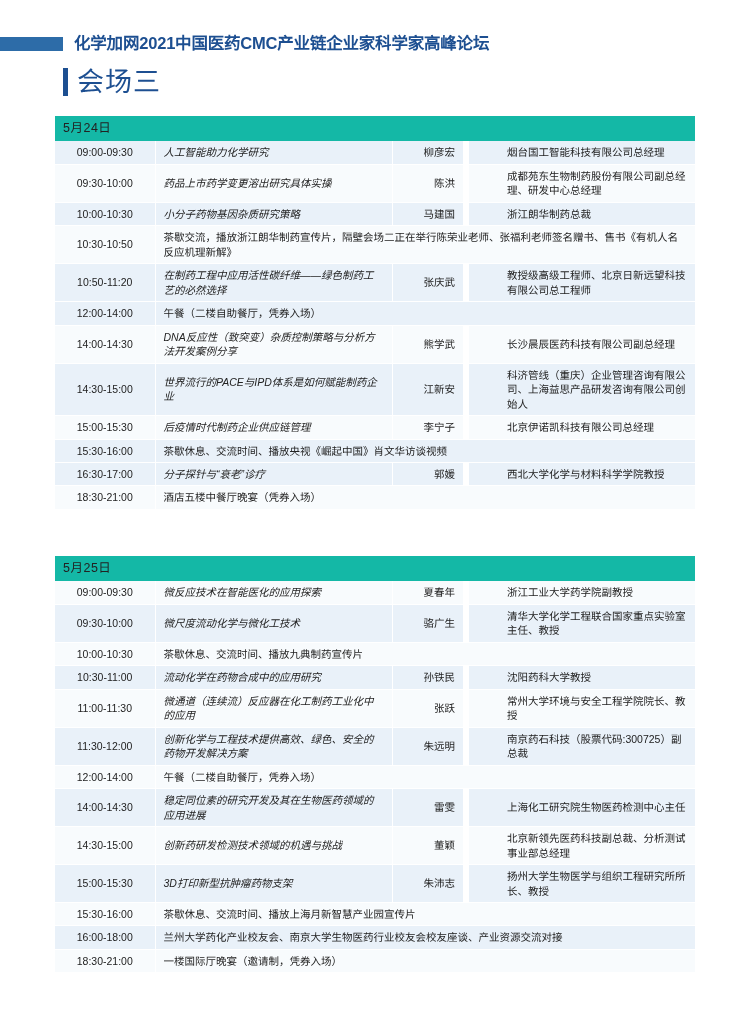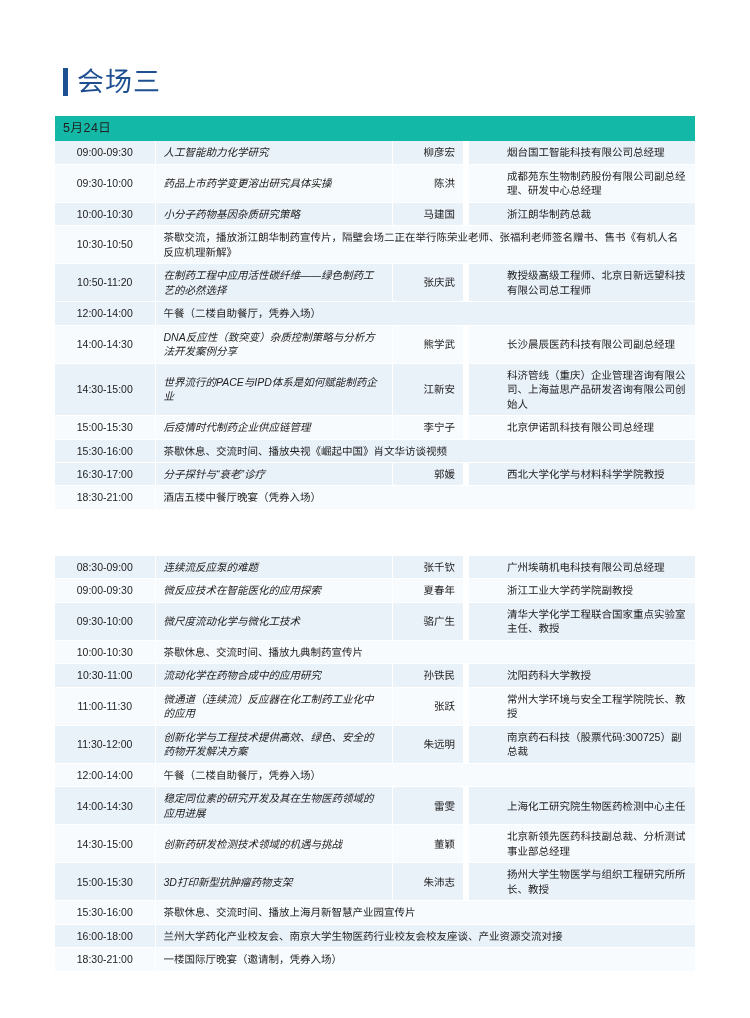--- a/index.html
+++ b/index.html
@@ -104,20 +104,24 @@
   .sched tr.r-even td.t-topic,
   .sched tr.r-even td.t-speaker{ border-right-color:#ffffff; }
 
   .sched tr.rowline td{ border-bottom:1px solid #ffffff; }
 </style>
 </head>
 <body>
 
 <div class="page">
 
+  <div class="hdr-line">
+    <div class="hdr-swatch"></div>
+    <div class="hdr-title">化学加网2021中国医药CMC产业链企业家科学家高峰论坛</div>
+  </div>
 
   <div class="venue-row">
     <div class="venue-bar"></div>
     <div class="venue-text">会场三</div>
   </div>
 
   <table class="sched day1">
     <colgroup>
       <col class="c-time">
         <col class="c-topic">
@@ -196,25 +200,22 @@
   </table>
 
   <table class="sched day2">
     <colgroup>
       <col class="c-time">
         <col class="c-topic">
         <col class="c-speaker">
         <col class="c-org">
     </colgroup>
     <tbody>
-        <tr class="rowline r-odd">
-          <td class="t-time">08:30-09:00</td>
-          <td class="t-topic">连续流反应泵的难题</td>
-          <td class="t-speaker">张千钦</td>
-          <td class="t-org">广州埃萌机电科技有限公司总经理</td>
+        <tr class="dayhead">
+          <td colspan="4">5月25日</td>
         </tr>
         <tr class="rowline r-even">
           <td class="t-time">09:00-09:30</td>
           <td class="t-topic">微反应技术在智能医化的应用探索</td>
           <td class="t-speaker">夏春年</td>
           <td class="t-org">浙江工业大学药学院副教授</td>
         </tr>
         <tr class="rowline r-odd">
           <td class="t-time">09:30-10:00</td>
           <td class="t-topic">微尺度流动化学与微化工技术</td>

